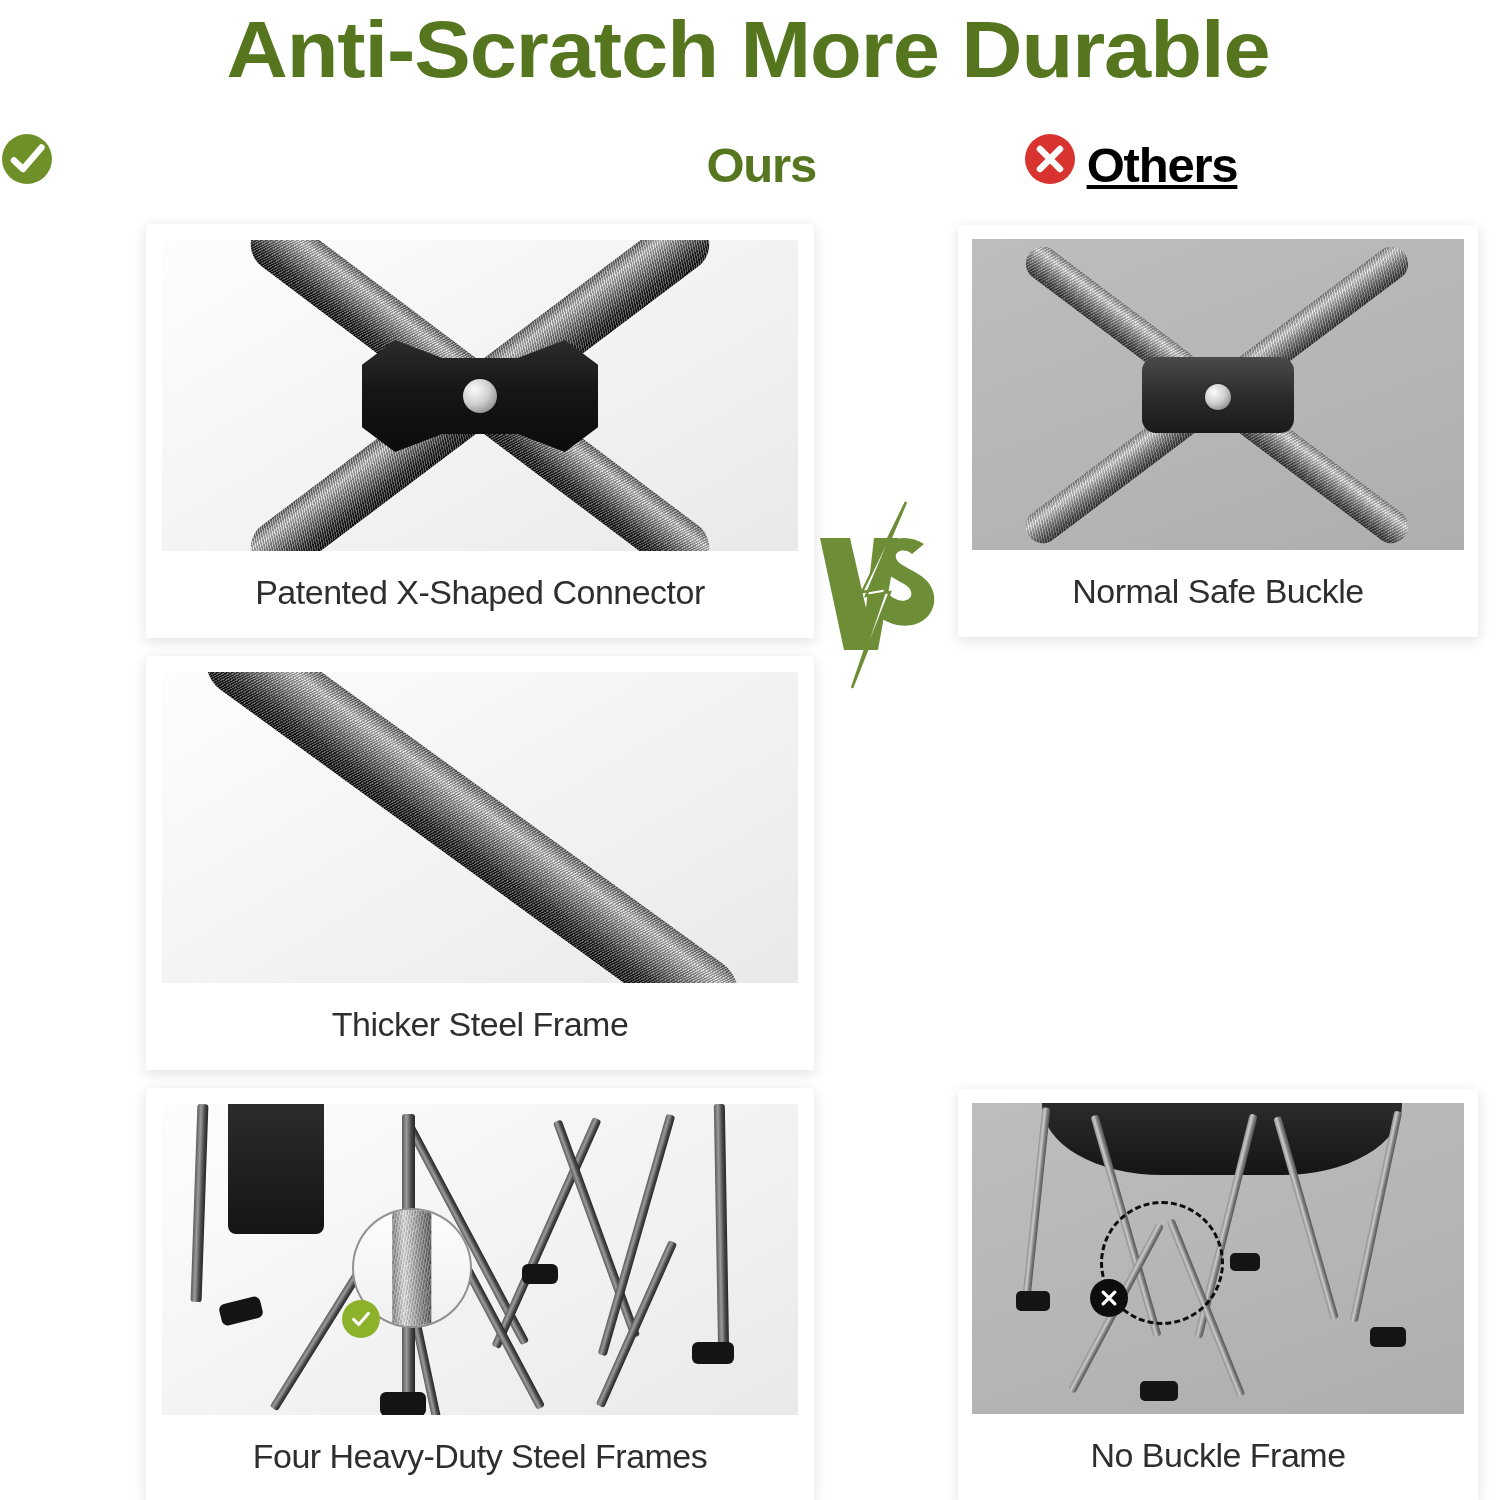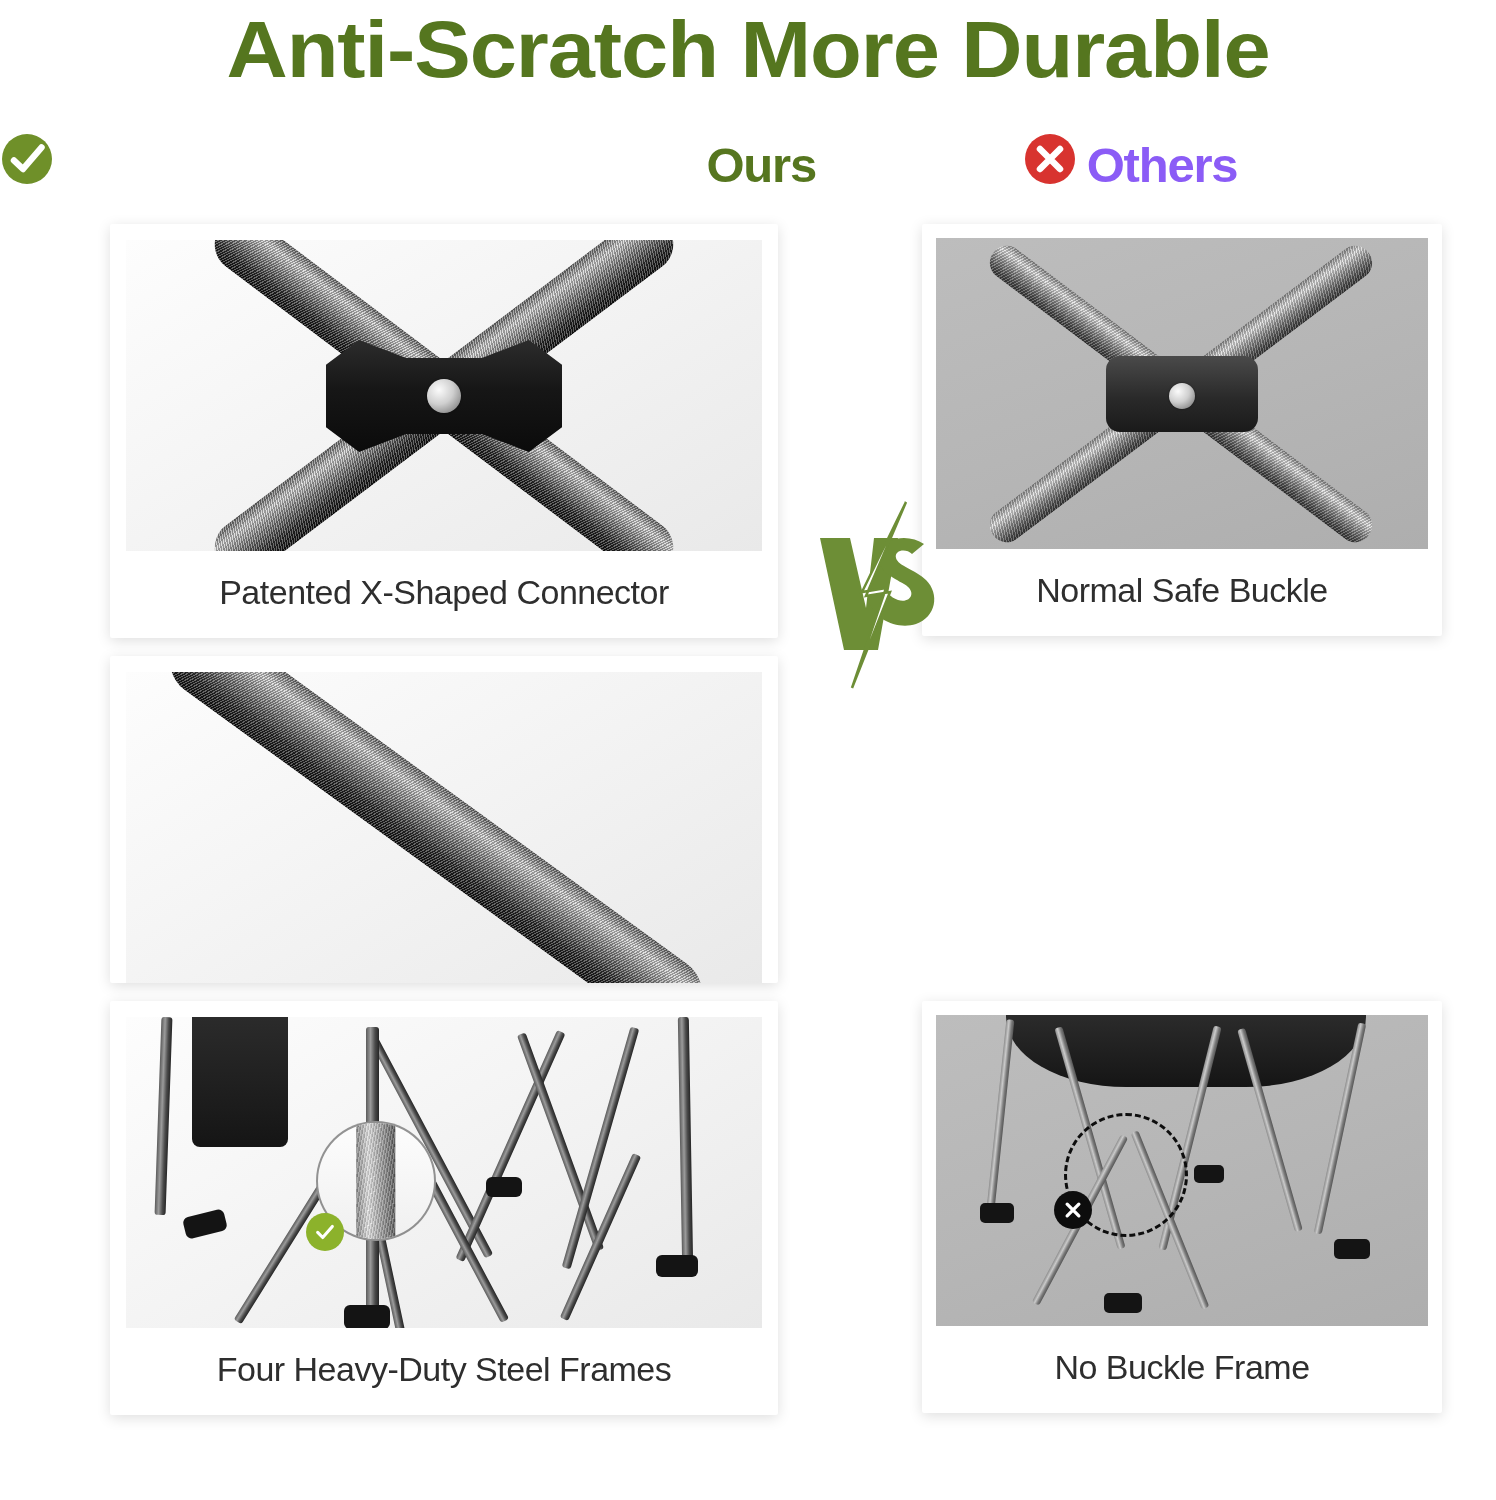--- a/index.html
+++ b/index.html
@@ -37,36 +37,37 @@
   .col-head {
     display: flex;
     align-items: center;
     justify-content: center;
     gap: 10px;
     font-weight: 700;
     font-size: 49px;
     letter-spacing: -1.2px;
   }
   .col-head.left  { width: 816px; color: #56761f; justify-content: space-between; }
-  .col-head.right { width: 680px; color: #8b5cf6; padding-right: 52px; }
+  .col-head.right { width: 680px; color: #000000; padding-right: 52px; text-decoration: underline; }
 
   .badge-icon { display: block; }
 
   
   .grid {
     position: absolute;
     top: 224px;
     left: 0;
     width: 1496px;
   }
   .row {
     display: flex;
-    align-items: flex-start;
+    align-items: center;
     position: relative;
     margin-bottom: 18px;
+    margin-left: 36px;
   }
 
   .card {
     background: #ffffff;
     box-shadow: 0 3px 14px rgba(0,0,0,0.13);
     border-radius: 2px;
     overflow: hidden;
   }
   .card.left  { width: 668px; margin-left: 110px; }
   .card.right { width: 520px; margin-left: 0; }
@@ -240,20 +241,21 @@
     </div>
 
   </div>
 
   <div class="row" style="margin-top:12px;">
 
     <div class="card left">
       <div class="card-photo bg-white">
         <div class="tube" style="width:640px;height:74px;left:-10px;top:118px;transform:rotate(36deg);"></div>
       </div>
+      <div class="card-caption">Thicker Steel Frame</div>
     </div>
 
 
   </div>
 
   <div class="row" style="margin-top:12px;">
 
     <div class="card left">
       <div class="card-photo bg-white">
 

